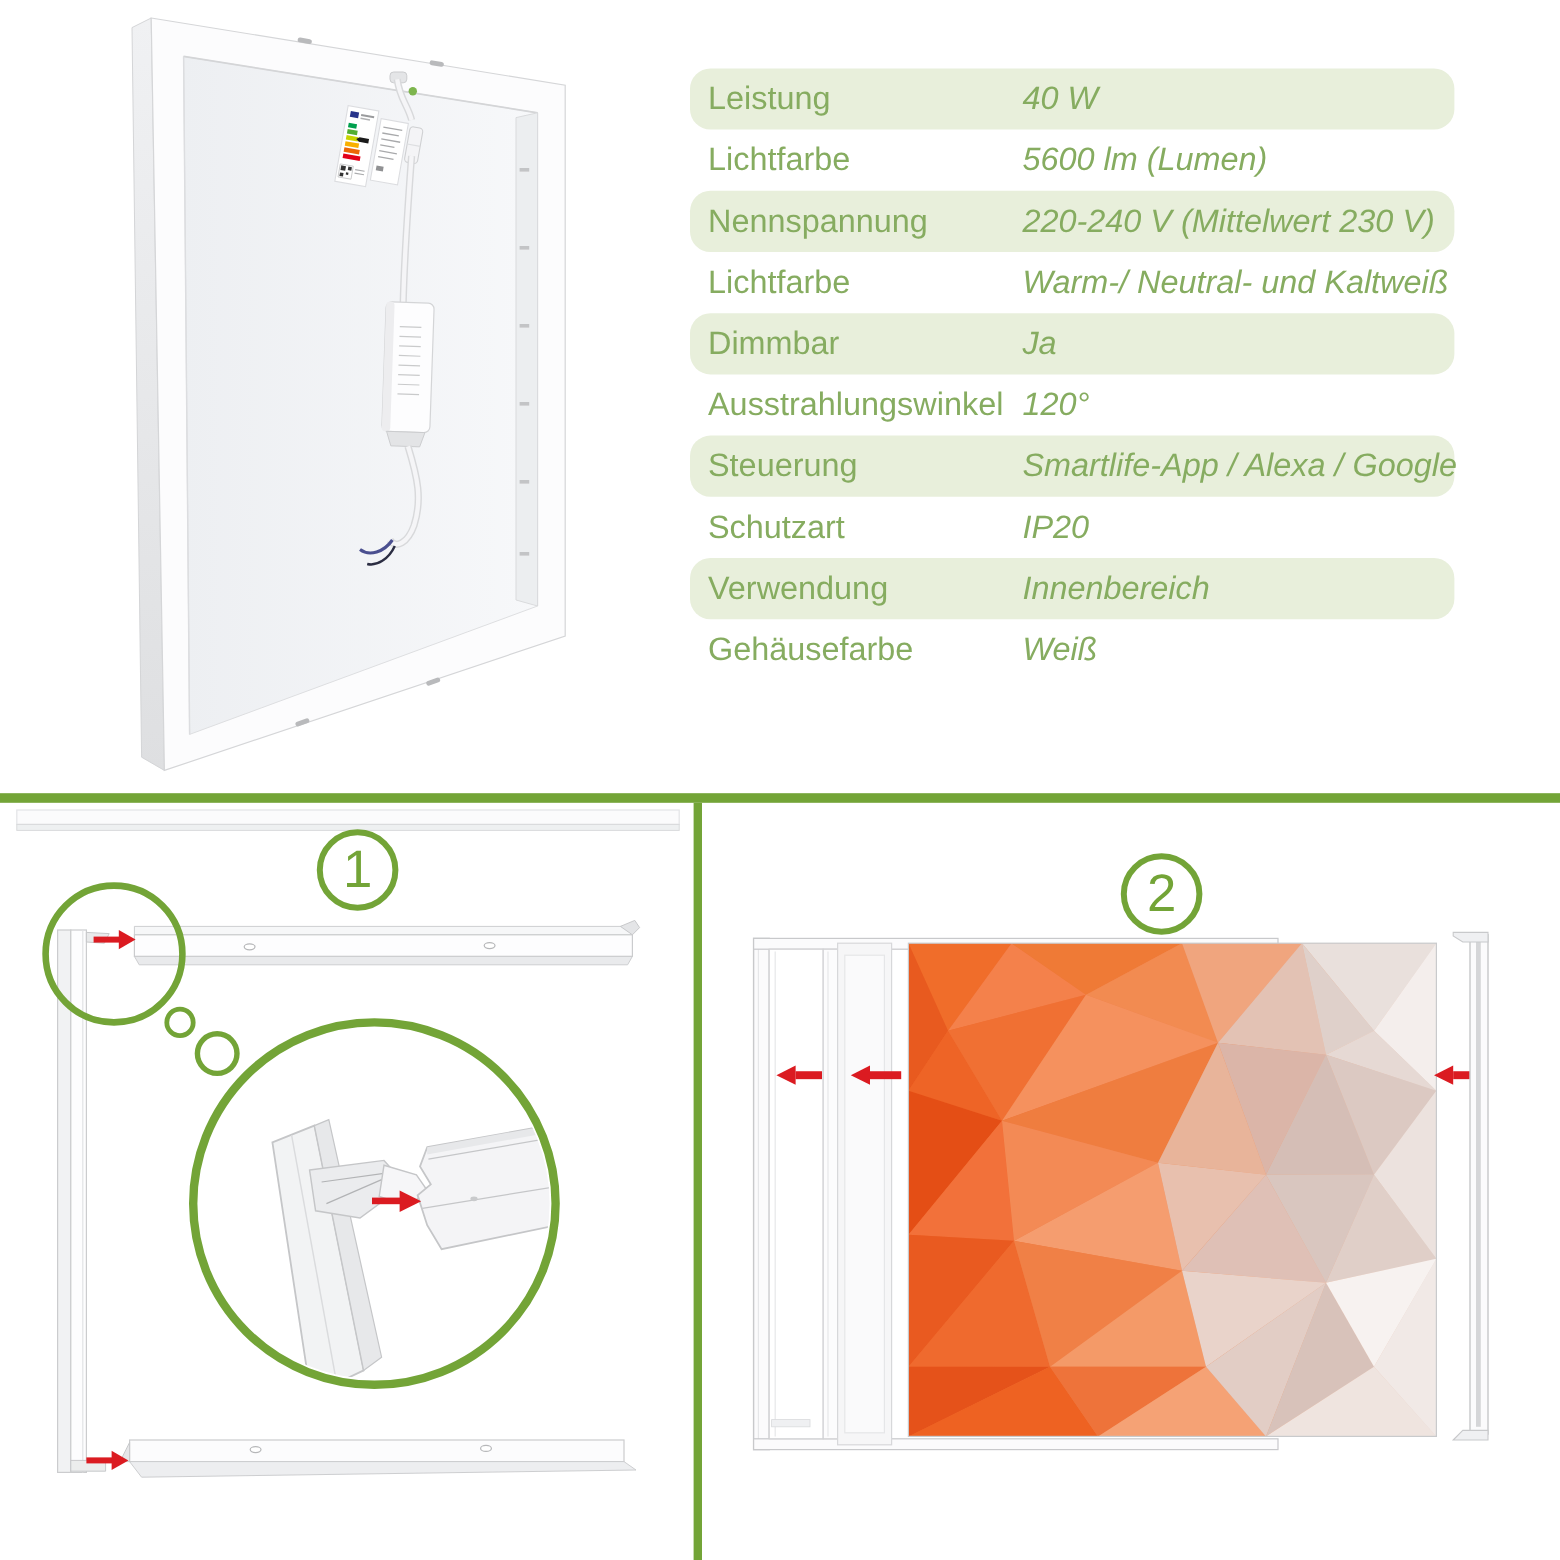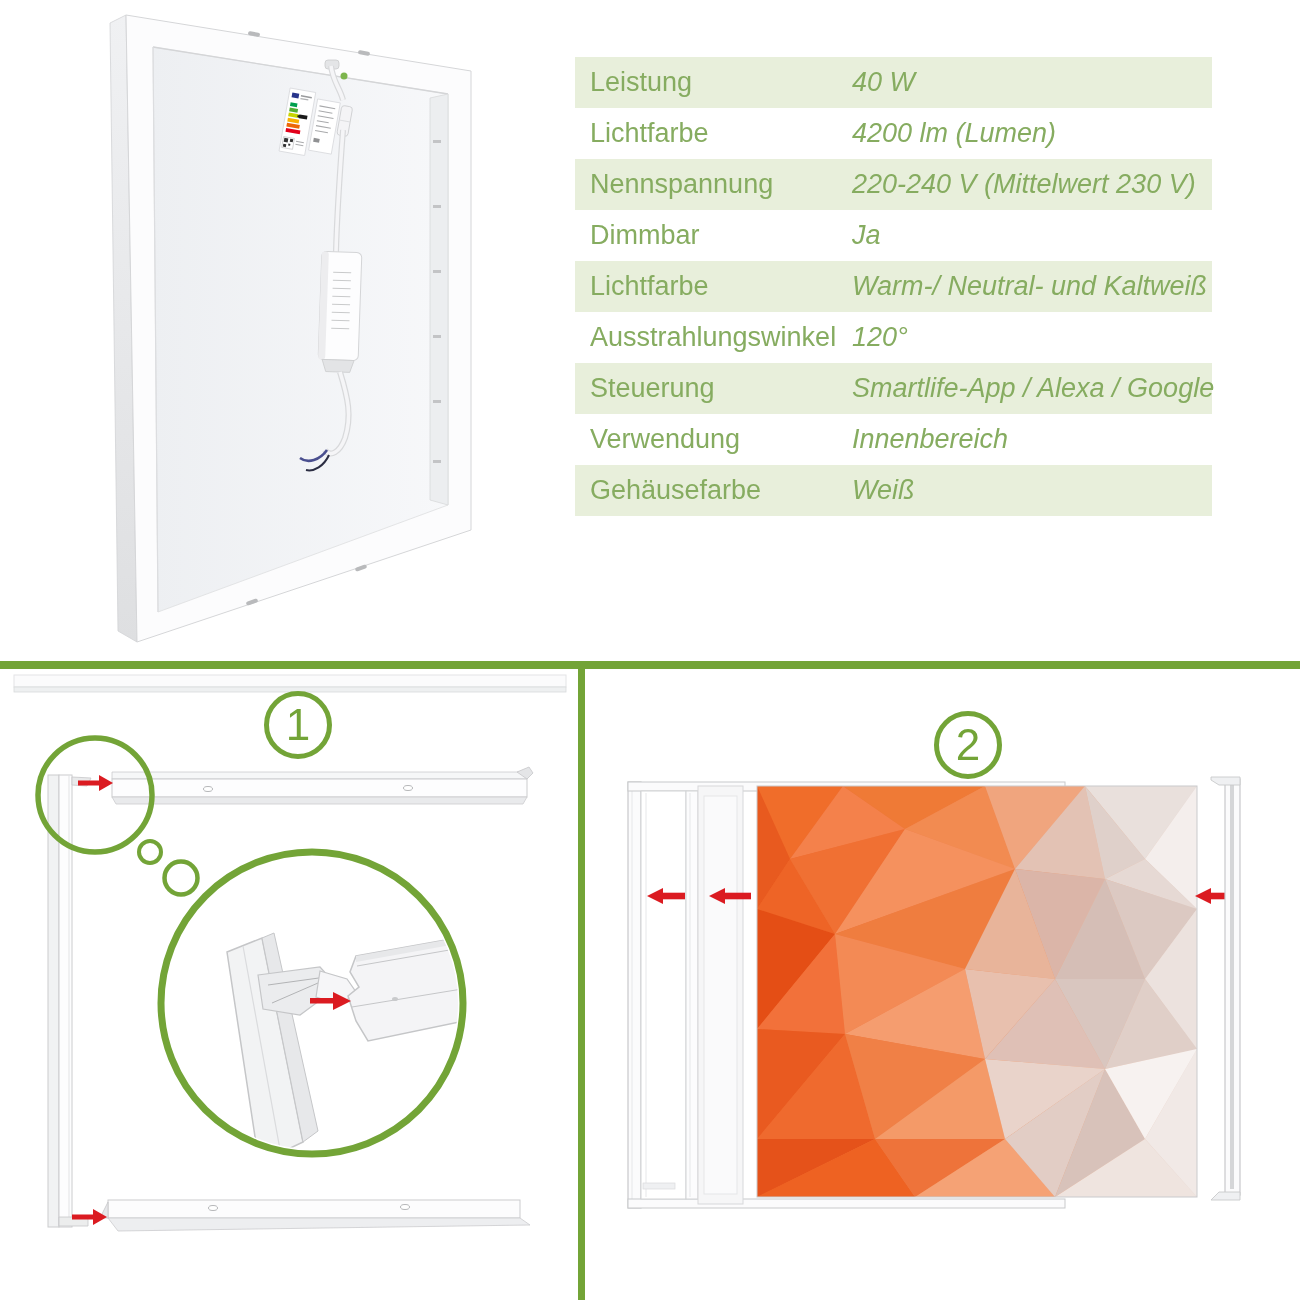--- a/index.html
+++ b/index.html
@@ -1,21 +1,21 @@
 <!DOCTYPE html>
 <html style="--accent-green: #73a437; --row-shade: #e8efdb; --table-text: #86ac60; --arrow-red: #db1b21; --panel-orange: #ed6325;"><head>
 <meta charset="utf-8">
 <style>
   html,body{margin:0;padding:0;background:#fff;}
   #canvas{position:relative;width:1300px;height:1300px;background:#fff;overflow:hidden;
           font-family:"Liberation Sans",sans-serif;}
   svg{position:absolute;display:block;}
   
   #spec-table{position:absolute;left:575px;top:57px;width:637px;}
-  .spec-row{position:relative;height:51px;line-height:51px;font-size:27px;color:var(--table-text);}
+  .spec-row{position:relative;height:51px;line-height:51px;font-size:27px;color:var(--table-text);border-radius:17px;}
   .spec-row:nth-child(odd){background:var(--row-shade);}
   .spec-label{position:absolute;left:15px;white-space:nowrap;}
   .spec-value{position:absolute;left:277px;white-space:nowrap;font-style:italic;}
   
   #divider-h{position:absolute;left:0;top:661px;width:1300px;height:8px;background:var(--accent-green);}
   #divider-v{position:absolute;left:578px;top:669px;width:7px;height:631px;background:var(--accent-green);}
   
   .step-badge{position:absolute;width:58px;height:58px;border:5px solid var(--accent-green);
               border-radius:50%;background:#fff;color:var(--accent-green);font-size:44px;
               line-height:58px;text-align:center;}
@@ -138,41 +138,45 @@
     </g>
   </svg>
 
   <div id="spec-table">
     <div class="spec-row">
         <span class="spec-label">Leistung</span>
         <span class="spec-value">40 W</span>
       </div>
     <div class="spec-row">
         <span class="spec-label">Lichtfarbe</span>
-        <span class="spec-value">4200 lm (Lumen)</span>
+        <span class="spec-value">5600 lm (Lumen)</span>
       </div>
     <div class="spec-row">
         <span class="spec-label">Nennspannung</span>
         <span class="spec-value">220-240 V (Mittelwert 230 V)</span>
       </div>
     <div class="spec-row">
+        <span class="spec-label">Lichtfarbe</span>
+        <span class="spec-value">Warm-/ Neutral- und Kaltweiß</span>
+      </div>
+    <div class="spec-row">
         <span class="spec-label">Dimmbar</span>
         <span class="spec-value">Ja</span>
       </div>
     <div class="spec-row">
-        <span class="spec-label">Lichtfarbe</span>
-        <span class="spec-value">Warm-/ Neutral- und Kaltweiß</span>
-      </div>
-    <div class="spec-row">
         <span class="spec-label">Ausstrahlungswinkel</span>
         <span class="spec-value">120°</span>
       </div>
     <div class="spec-row">
         <span class="spec-label">Steuerung</span>
         <span class="spec-value">Smartlife-App / Alexa / Google</span>
+      </div>
+    <div class="spec-row">
+        <span class="spec-label">Schutzart</span>
+        <span class="spec-value">IP20</span>
       </div>
     <div class="spec-row">
         <span class="spec-label">Verwendung</span>
         <span class="spec-value">Innenbereich</span>
       </div>
     <div class="spec-row">
         <span class="spec-label">Gehäusefarbe</span>
         <span class="spec-value">Weiß</span>
       </div>
   </div>

